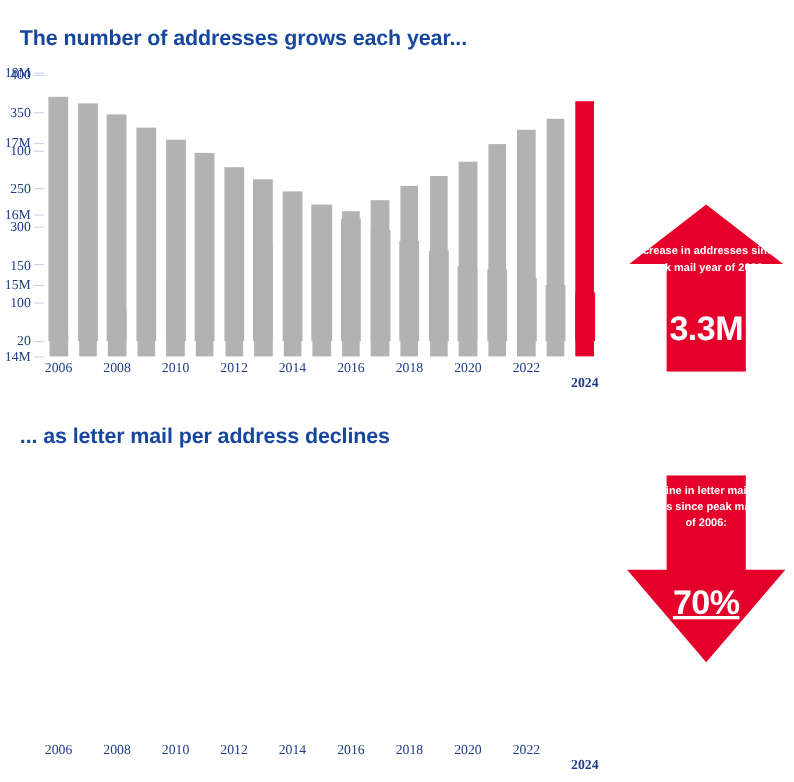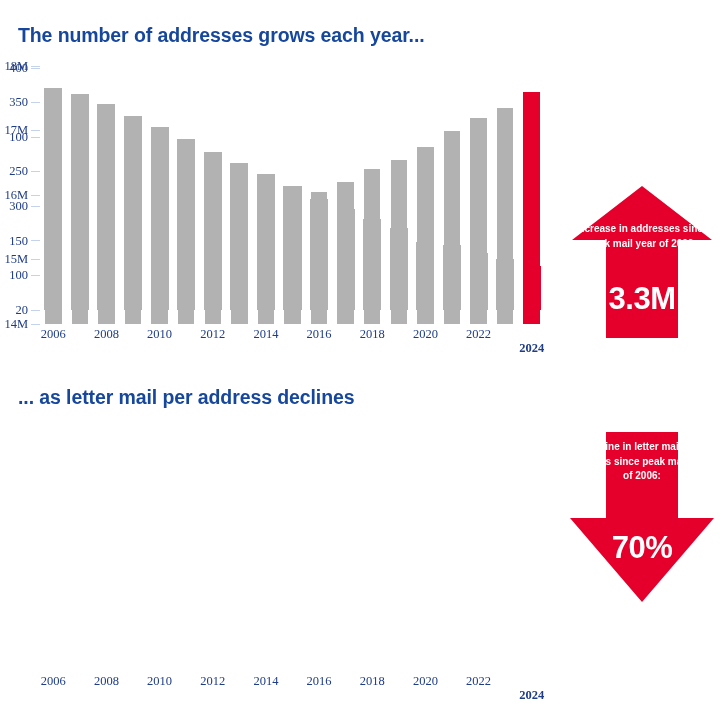--- a/index.html
+++ b/index.html
@@ -129,21 +129,21 @@
     position: absolute;
     left: 0;
     width: 100%;
     font-size: 31px;
     font-weight: bold;
     color: #ffffff;
     letter-spacing: -0.5px;
     text-align: center;
   }
   #callout-up .callout-value   { top: 95px; }
-  #callout-down .callout-value { top: 98px; }
+  #callout-down .callout-value { top: 98px; text-decoration: underline; }
 </style>
 </head>
 <body>
 
 <section class="panel" id="panel-top">
 
   <h2 class="chart-title">The number of addresses grows each year...</h2>
 
   <div class="yaxis" id="yaxis1">
       <div class="ytick" style="top: 258px;">

